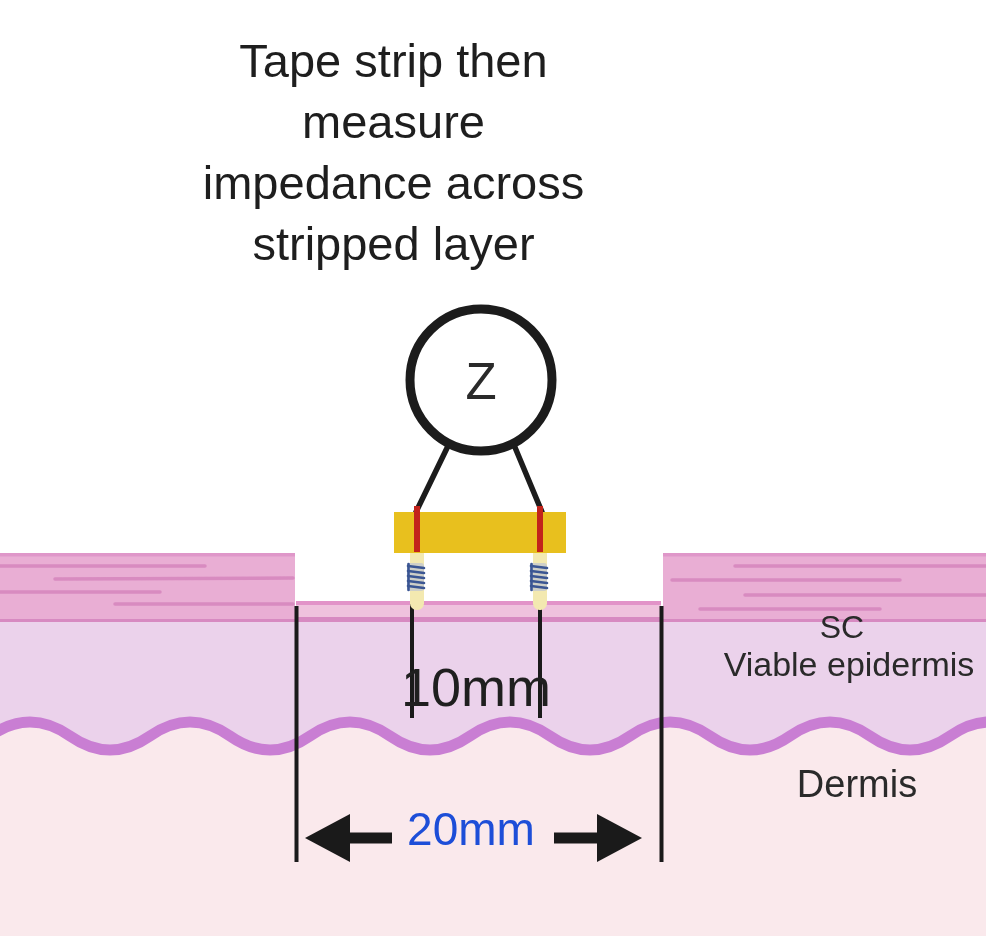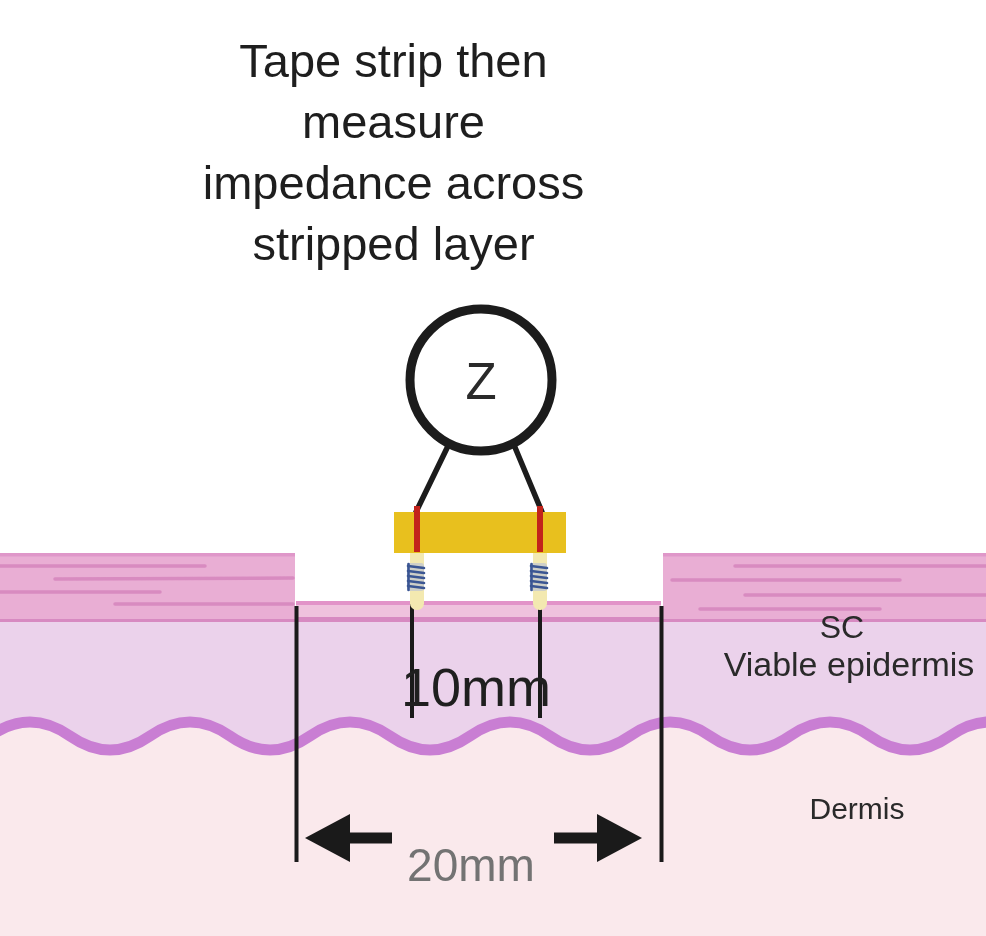--- a/index.html
+++ b/index.html
@@ -18,23 +18,23 @@
     left: 0; top: 30px; width: 787px;
     font-size: 47px; line-height: 61px;
     color: #1e1e1e; white-space: pre-line; text-align: center;
   }
   .z-symbol {
     left: 451px; top: 352px; width: 60px;
     font-size: 51px; color: #2a2a2a;
   }
   .sc-label        { left: 772px; top: 563px; width: 140px; font-size: 32px; margin-top: 46px; }
   .viable-label    { left: 699px; top: 645px; width: 300px; font-size: 34px; }
-  .dermis-label    { left: 757px; top: 792px; width: 200px; font-size: 30px; }
+  .dermis-label    { left: 757px; top: 763px; width: 200px; font-size: 38px; }
   .mm10-label      { left: 376px; top: 656px; width: 200px; font-size: 54px; color: #1f1f1f; }
-  .mm20-label      { left: 371px; top: 802px; width: 200px; font-size: 46px; color: #737373; margin-top: 36px; }
+  .mm20-label      { left: 371px; top: 802px; width: 200px; font-size: 46px; color: #1d4ed8; }
 </style>
 </head>
 <body>
 
 <div id="canvas">
 
   <svg id="diagram-svg" width="986" height="936" viewBox="0 0 986 936">
 
     <rect x="0" y="618" width="986" height="140" fill="#ebd2eb"></rect>
 

